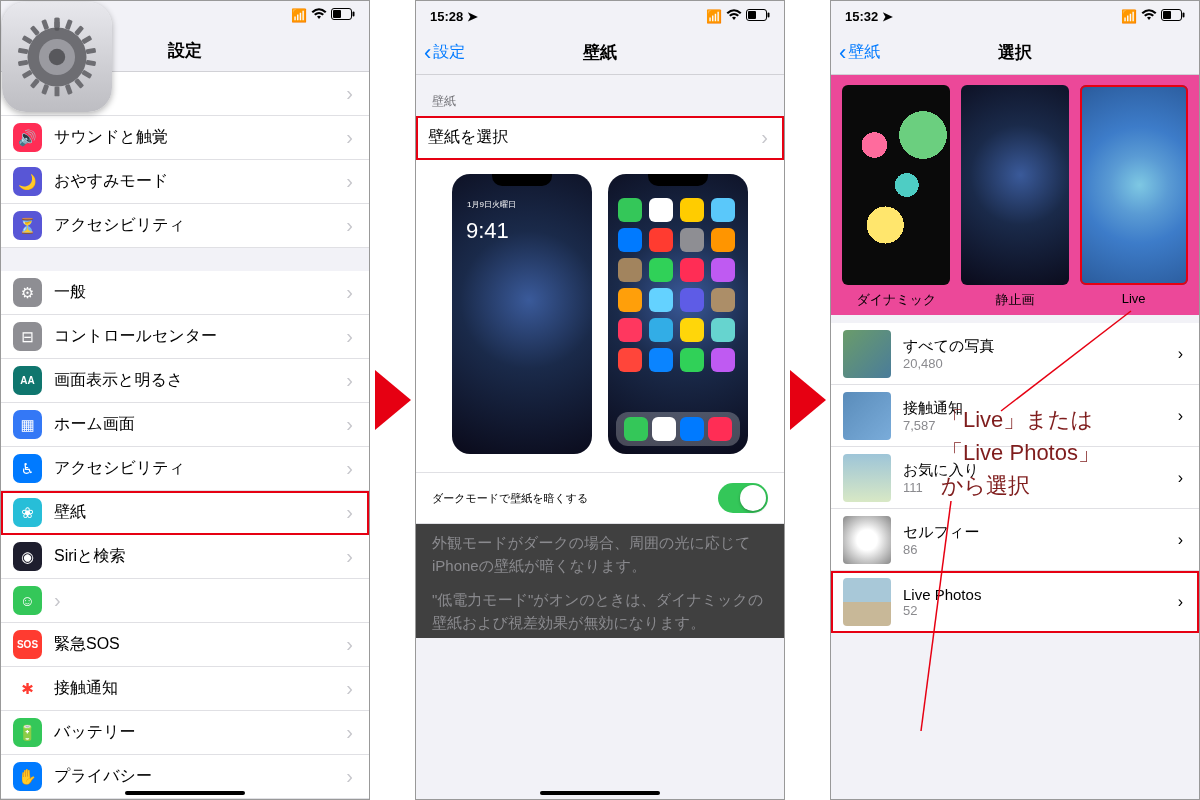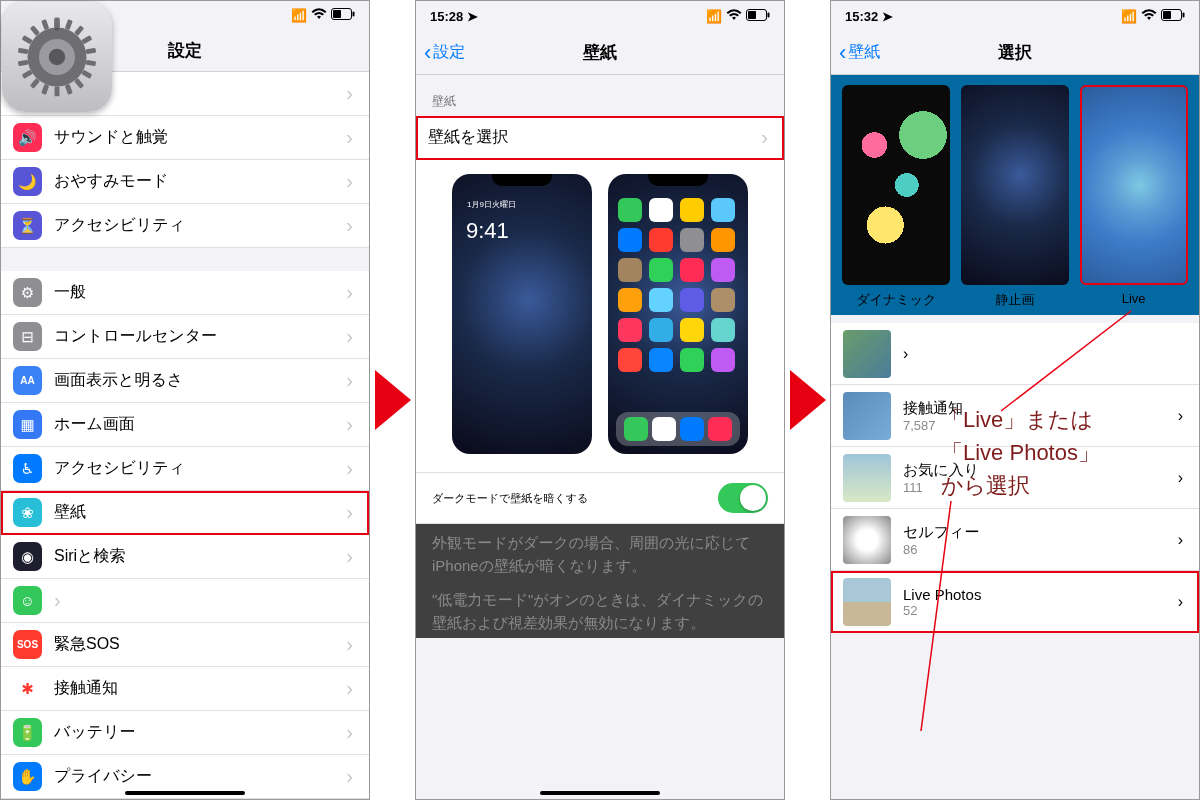--- a/index.html
+++ b/index.html
@@ -41,21 +41,21 @@
   .dock { position: absolute; bottom: 8px; left: 8px; right: 8px; height: 34px; background: rgba(255,255,255,0.25); border-radius: 12px; display: flex; justify-content: space-around; align-items: center; padding: 0 6px; }
   .dock .app { width: 24px; height: 24px; border-radius: 6px; }
 
   .toggle-row { display: flex; align-items: center; padding: 10px 16px; background: #fff; border-bottom: 0.5px solid #e0e0e4; }
   .toggle-row .label { flex: 1; font-size: 11px; }
   .toggle { width: 50px; height: 30px; border-radius: 15px; background: #34c759; position: relative; }
   .toggle::after { content: ""; position: absolute; right: 2px; top: 2px; width: 26px; height: 26px; background: #fff; border-radius: 50%; box-shadow: 0 1px 3px rgba(0,0,0,0.3); }
   .footnote { font-size: 15px; color: #8a8a8e; padding: 8px 16px 4px; background: #404040; line-height: 1.5; }
 
   
-  .wp-row { display: flex; gap: 8px; padding: 10px 10px 6px; background: #0369a1; }
+  .wp-row { display: flex; gap: 8px; padding: 10px 10px 6px; background: #ec4899; }
   .wp-col { flex: 1; display: flex; flex-direction: column; align-items: center; gap: 6px; }
   .wp-thumb { width: 108px; height: 200px; border-radius: 6px; }
   .wp-thumb.dyn { background: radial-gradient(circle at 30% 30%, #ff6b9d 0 8%, transparent 8%), radial-gradient(circle at 60% 50%, #4ecdc4 0 10%, transparent 10%), radial-gradient(circle at 40% 70%, #ffe66d 0 12%, transparent 12%), radial-gradient(circle at 75% 25%, #6bcf7f 0 14%, transparent 14%), #0a0a0a; }
   .wp-thumb.still { background: radial-gradient(circle at 55% 45%, #3a5a9a 0%, #1a2a4a 40%, #0a0a1a 100%); }
   .wp-thumb.live { background: radial-gradient(circle at 55% 50%, #7ec8e3 0%, #5a9bd4 25%, #3d7cc9 50%, #2a5a9a 100%); }
   .wp-label { font-size: 13px; color: #000; }
 
   .album-row { display: flex; align-items: center; height: 62px; padding: 0 16px 0 12px; border-bottom: 0.5px solid #e0e0e4; background: #fff; gap: 12px; }
   .album-thumb { width: 48px; height: 48px; border-radius: 4px; background: #ccc; flex-shrink: 0; }
   .album-info { flex: 1; display: flex; flex-direction: column; }
@@ -203,21 +203,21 @@
           <div class="icon" style="background: rgb(142, 142, 147);">⚙︎</div>
           <span class="label">一般</span>
           <span class="chev-r">›</span>
         </div>
         <div class="row">
           <div class="icon" style="background: rgb(142, 142, 147);">⊟</div>
           <span class="label">コントロールセンター</span>
           <span class="chev-r">›</span>
         </div>
         <div class="row">
-          <div class="icon" style="background: #3b82f6; font-size: 10px; font-weight: 700;">AA</div>
+          <div class="icon" style="background: #0f766e; font-size: 10px; font-weight: 700;">AA</div>
           <span class="label">画面表示と明るさ</span>
           <span class="chev-r">›</span>
         </div>
         <div class="row">
           <div class="icon" style="background: rgb(52, 120, 246);">▦</div>
           <span class="label">ホーム画面</span>
           <span class="chev-r">›</span>
         </div>
         <div class="row">
           <div class="icon" style="background: rgb(0, 122, 255);">♿︎</div>
@@ -385,20 +385,24 @@
         </div>
         <div class="wp-col">
           <div class="wp-thumb live highlight"></div>
           <div class="wp-label">Live</div>
         </div>
       </div>
     <div style="height:8px;background:#f2f2f7"></div>
     <div class="list" id="albums">
         <div class="album-row">
           <div class="album-thumb" style="background: linear-gradient(135deg, rgb(106, 156, 106), rgb(74, 124, 154));"></div>
+          <div class="album-info">
+            <div class="album-name">すべての写真</div>
+            <div class="album-count">20,480</div>
+          </div>
           <span class="chev-r">›</span>
         </div>
         <div class="album-row">
           <div class="album-thumb" style="background: linear-gradient(135deg, rgb(90, 140, 186), rgb(122, 172, 218));"></div>
           <div class="album-info">
             <div class="album-name">接触通知</div>
             <div class="album-count">7,587</div>
           </div>
           <span class="chev-r">›</span>
         </div>

